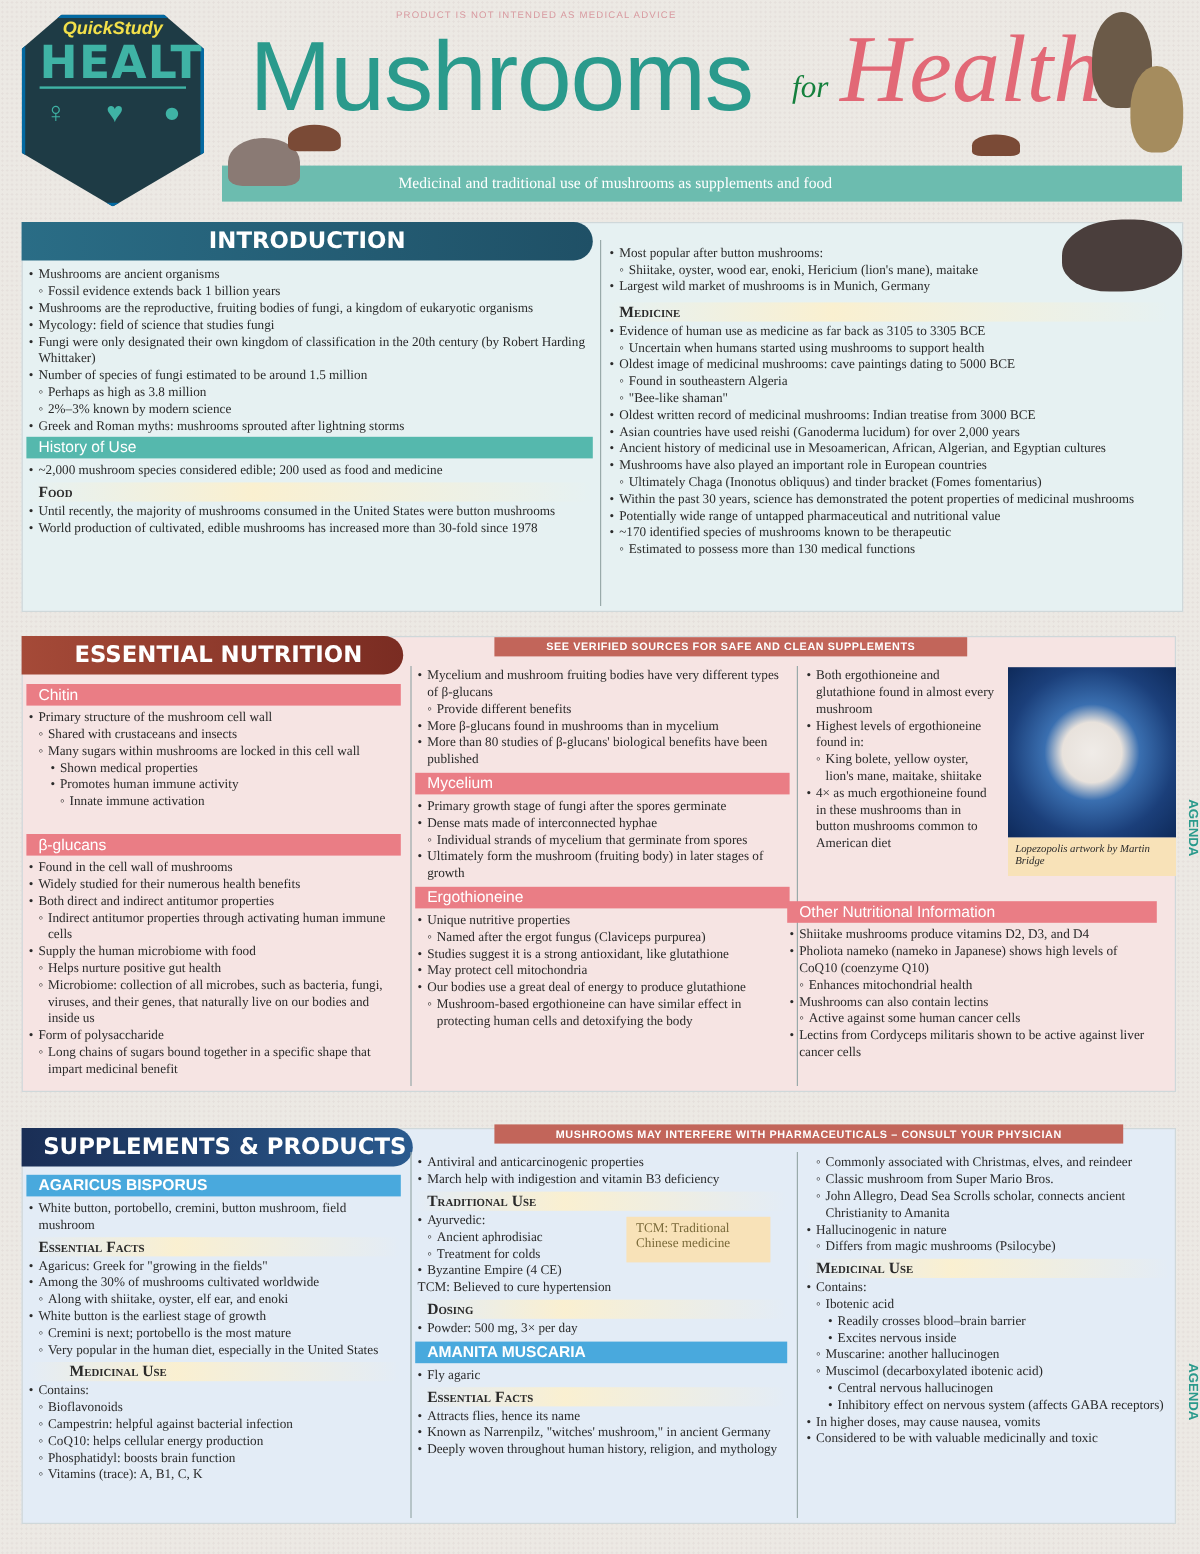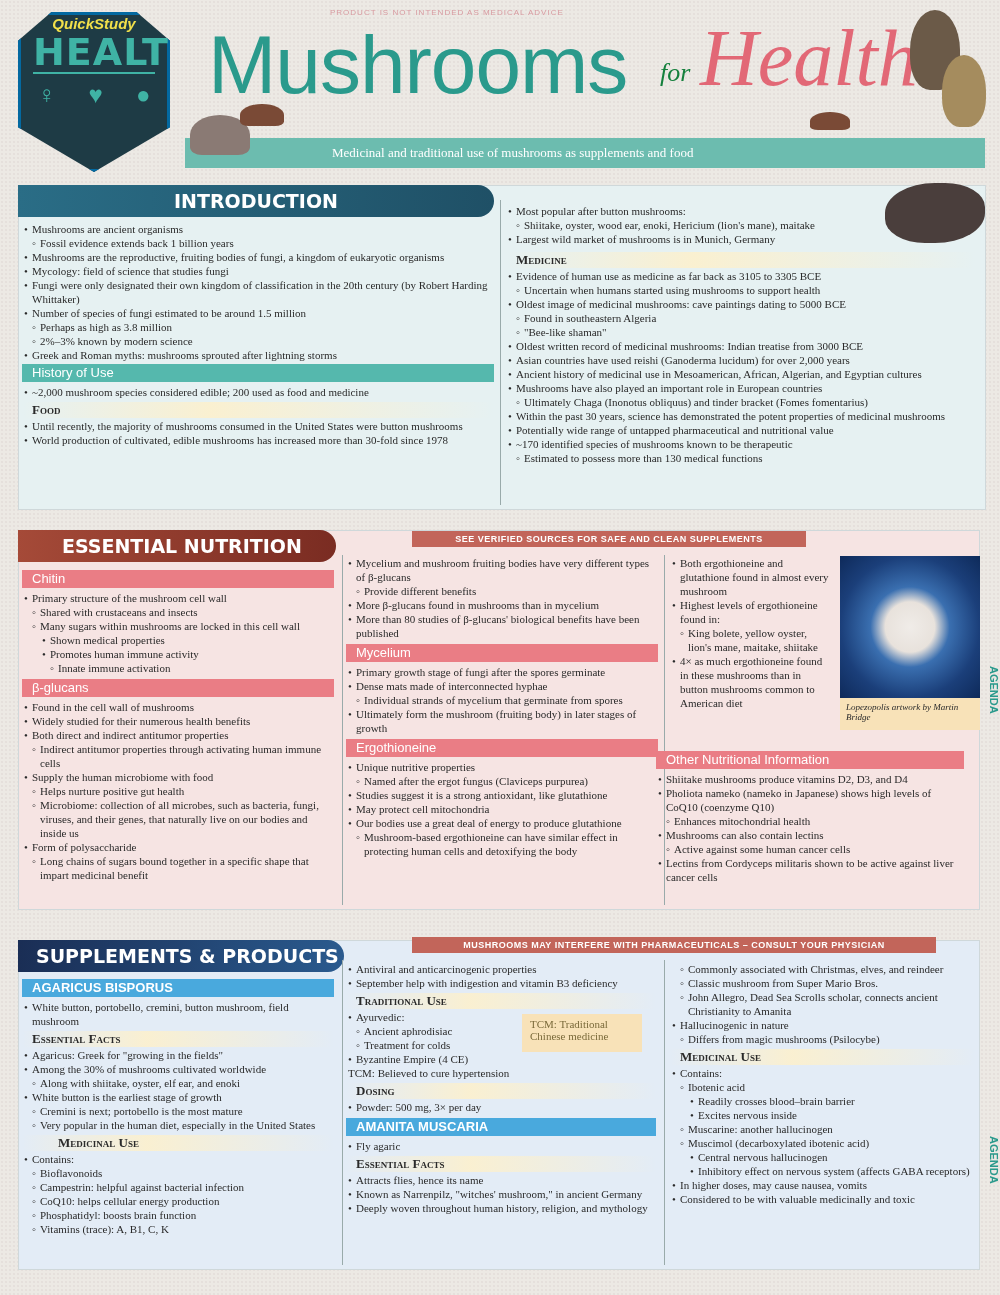--- a/index.html
+++ b/index.html
@@ -140,21 +140,21 @@
 <div class="abs" style="left:22px;top:568px;width:312px;">
   <div class="sub-bar" style="background:#ea7d85;">Chitin</div>
   <ul id="nut-chitin">
       <li>Primary structure of the mushroom cell wall</li>
       <li class="l2">Shared with crustaceans and insects</li>
       <li class="l2">Many sugars within mushrooms are locked in this cell wall</li>
       <li class="l3">Shown medical properties</li>
       <li class="l3">Promotes human immune activity</li>
       <li class="l4">Innate immune activation</li>
     </ul>
-  <div class="sub-bar" style="background:#ea7d85;margin-top:4px;">β-glucans</div>
+  <div class="sub-bar" style="background:#ea7d85;margin-top:20px;">β-glucans</div>
   <ul id="nut-glucans">
       <li>Found in the cell wall of mushrooms</li>
       <li>Widely studied for their numerous health benefits</li>
       <li>Both direct and indirect antitumor properties</li>
       <li class="l2">Indirect antitumor properties through activating human immune cells</li>
       <li>Supply the human microbiome with food</li>
       <li class="l2">Helps nurture positive gut health</li>
       <li class="l2">Microbiome: collection of all microbes, such as bacteria, fungi, viruses, and their genes, that naturally live on our bodies and inside us</li>
       <li>Form of polysaccharide</li>
       <li class="l2">Long chains of sugars bound together in a specific shape that impart medicinal benefit</li>
@@ -236,21 +236,21 @@
       <li class="l2">Campestrin: helpful against bacterial infection</li>
       <li class="l2">CoQ10: helps cellular energy production</li>
       <li class="l2">Phosphatidyl: boosts brain function</li>
       <li class="l2">Vitamins (trace): A, B1, C, K</li>
     </ul>
 </div>
 <div class="abs vsep" style="left:342px;top:960px;height:305px;"></div>
 <div class="abs" style="left:346px;top:962px;width:310px;">
   <ul id="sup-mid">
       <li>Antiviral and anticarcinogenic properties</li>
-      <li>September help with indigestion and vitamin B3 deficiency</li>
+      <li>March help with indigestion and vitamin B3 deficiency</li>
     </ul>
   <div class="sc">Traditional Use</div>
   <ul id="sup-trad">
       <li>Ayurvedic:</li>
       <li class="l2">Ancient aphrodisiac</li>
       <li class="l2">Treatment for colds</li>
       <li>Byzantine Empire (4 CE)</li>
       <li class="nobullet" style="padding-left: 2px; --x: 0;">TCM: Believed to cure hypertension</li>
     </ul>
   <div class="sc">Dosing</div>

